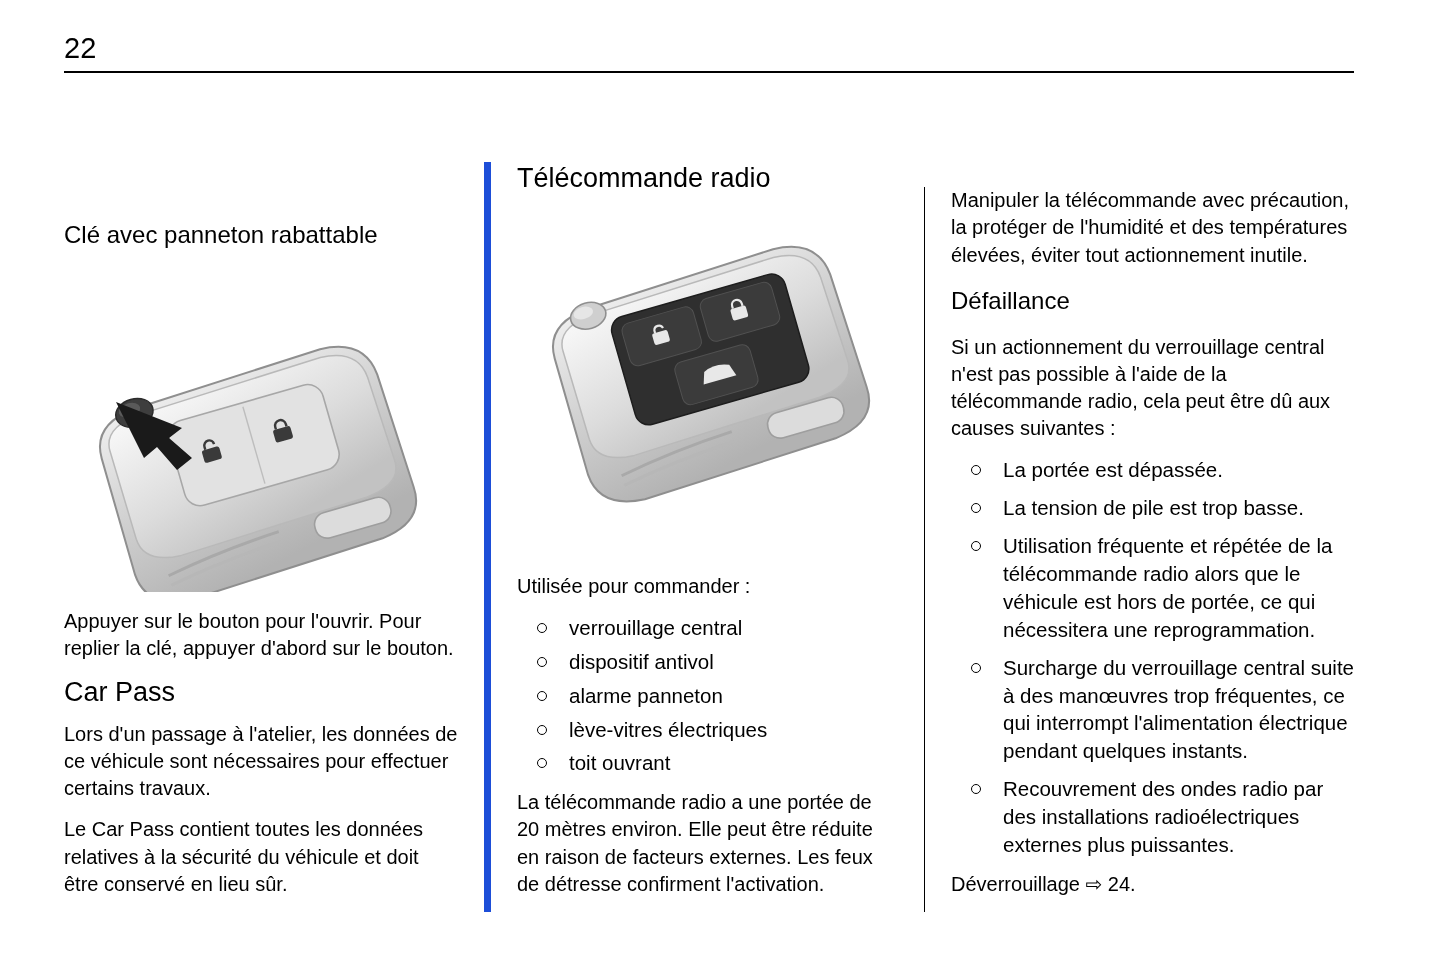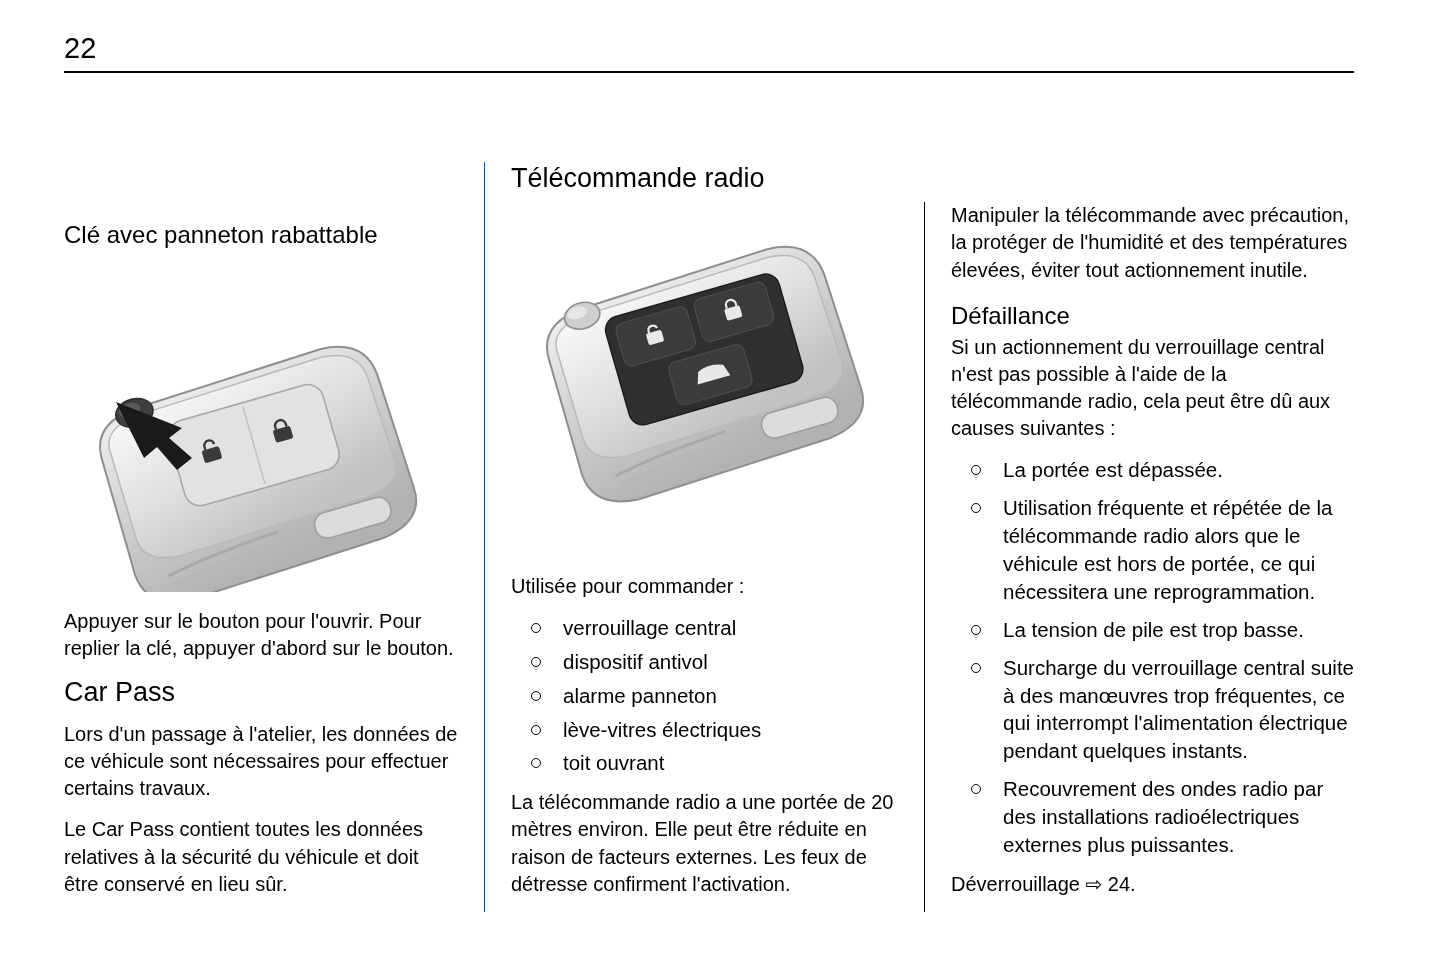--- a/index.html
+++ b/index.html
@@ -48,36 +48,36 @@
     width: 1292px;
     height: 820px;
     display: flex;
     align-items: flex-end;
   }
   .col {
     position: relative;
     box-sizing: border-box;
   }
   .col1 { width: 420px; padding-right: 26px; }
-  .col2 { width: 440px; padding-left: 26px; padding-right: 26px; border-left: 1px solid #1d4ed8; }
+  .col2 { width: 440px; padding-left: 26px; padding-right: 26px; border-left: 7px solid #1d4ed8; }
   .col3 { width: 432px; padding-left: 26px; border-left: 1px solid #000; }
 
   h2.sec-title {
     font-weight: normal;
     font-size: 24px;
     margin: 0 0 12px 0;
     line-height: 1.2;
   }
   h2.sec-title.big {
     font-size: 27px;
   }
   h3.sub-title {
     font-weight: normal;
     font-size: 24px;
-    margin: 18px 0 4px 0;
+    margin: 18px 0 19px 0;
   }
   p.body {
     font-size: 20px;
     line-height: 1.36;
     margin: 0 0 14px 0;
   }
   ul.bullets {
     list-style: none;
     margin: 0 0 12px 0;
     padding: 0;
@@ -257,22 +257,22 @@
     <div class="col col3">
 
       <p class="body">Manipuler la télécommande avec précaution, la protéger de l'humidité et des températures élevées, éviter tout actionnement inutile.</p>
 
       <h3 class="sub-title">Défaillance</h3>
 
       <p class="body">Si un actionnement du verrouillage central n'est pas possible à l'aide de la télécommande radio, cela peut être dû aux causes suivantes :</p>
 
       <ul class="bullets">
         <li>La portée est dépassée.</li>
+        <li>La tension de pile est trop basse.</li>
         <li>Utilisation fréquente et répétée de la télécommande radio alors que le véhicule est hors de portée, ce qui nécessitera une reprogrammation.</li>
-        <li>La tension de pile est trop basse.</li>
         <li>Surcharge du verrouillage central suite à des manœuvres trop fréquentes, ce qui interrompt l'alimentation électrique pendant quelques instants.</li>
         <li>Recouvrement des ondes radio par des installations radioélectriques externes plus puissantes.</li>
       </ul>
 
       <p class="body xref">Déverrouillage ⇨ 24.</p>
     </div>
 
   </div>
 </div>
 

